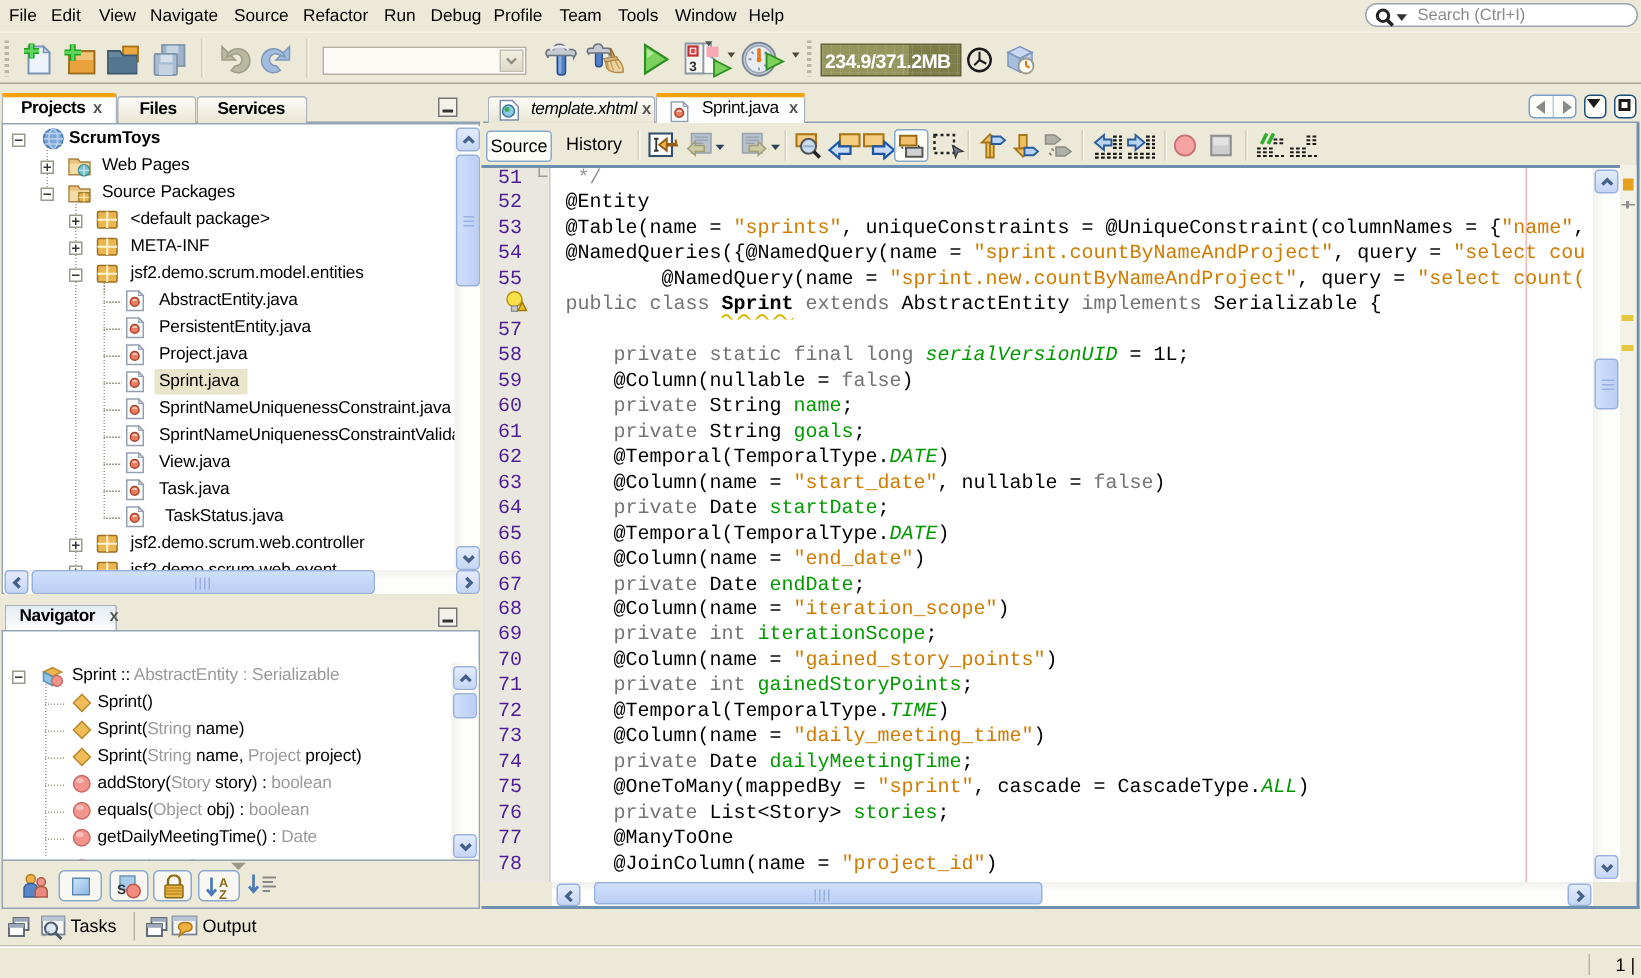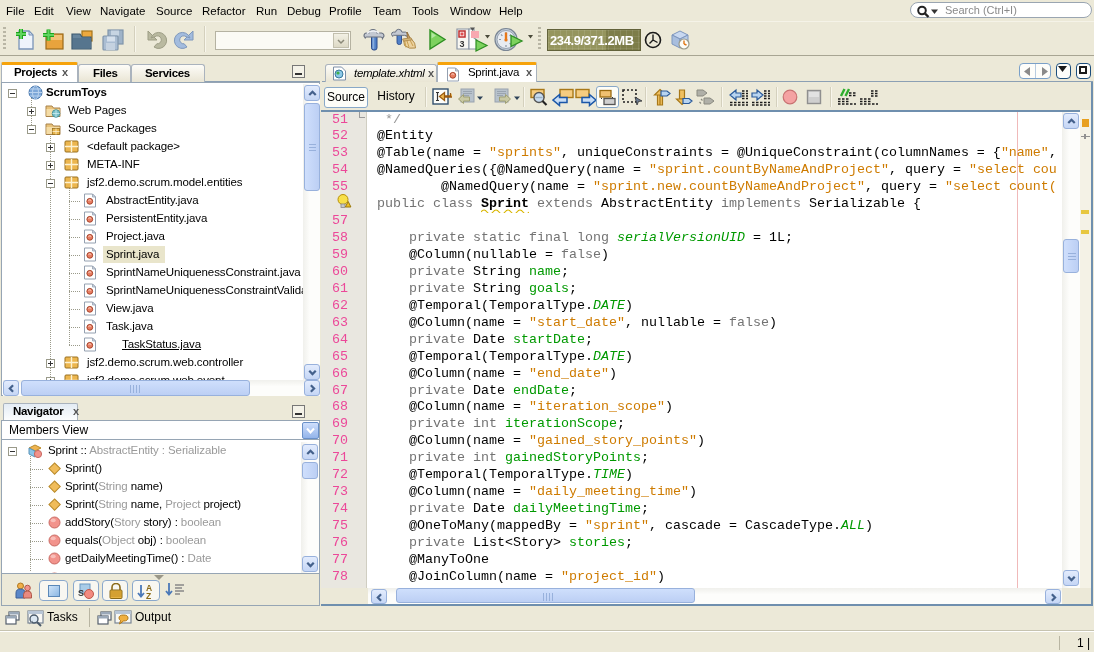--- a/index.html
+++ b/index.html
@@ -353,21 +353,21 @@
     <div class="trow" style="left:0;top:235px;">
           <svg class="abs jfi" style="left:81px;top:1px" width="14" height="15">
             <use href="#jico"></use>
           </svg>
           <span class="txt" style="left:104px;">Task.java</span>
         </div>
     <div class="trow" style="left:0;top:253px;">
           <svg class="abs jfi" style="left:81px;top:1px" width="14" height="15">
             <use href="#jico"></use>
           </svg>
-          <span class="txt" style="left:120px;text-decoration:underline;">TaskStatus.java</span>
+          <span class="txt" style="left:108px;">TaskStatus.java</span>
         </div>
     <div class="trow" style="left:0;top:271px;">
       <div class="expander plus" style="left:43.5px;top:5px;"></div>
       <svg class="abs" style="left:62px;top:2px" width="15" height="13" viewBox="0 0 15 13">
         <rect x="1" y="1" width="13" height="11" rx="1" fill="#ecb64f" stroke="#9a7020" stroke-width="1"></rect>
         <path d="M1 6.5 h13 M7.5 1 v11" stroke="#fdf2d2" stroke-width="1.4"></path>
       </svg>
       <span class="txt" style="left:85px;">jsf2.demo.scrum.web.controller</span>
     </div>
     <div class="trow" style="left:0;top:289px;">
@@ -416,28 +416,20 @@
   <div class="tab active" style="left:2px; width:75px; border-top:1px solid #aab3bd; height:19px; top:1px; background:linear-gradient(#e4ecf4,#ffffff);text-align:right;">
     <span class="lbl" style="left:9px; font-weight:bold;">Navigator</span>
     <span class="lbl closex" style="left:69px;">x</span>
   </div>
   <div class="abs" style="left:291px;top:3px;width:13px;height:13px;border:1px solid #777;background:#f4f2e8;">
     <div class="abs" style="left:2px;top:7px;width:7px;height:2px;background:#333;"></div>
   </div>
 </div>
 <div id="navpanel" class="panelbody" style="left:1px; top:420px; width:319px; height:154px; border-bottom:none;">
 
-  <div class="abs" style="left:0px;top:0px;width:317px;height:19px;background:#fff;border-bottom:1px solid #96a5b4;">
-    <span class="abs" style="left:7px;top:2px;font-size:12px;">Members View</span>
-    <div class="abs" style="left:300px;top:1px;width:17px;height:17px;background:linear-gradient(#cfdffc,#93b4ea);border:1px solid #6a90c8;border-radius:2px;">
-      <svg width="15" height="15" viewBox="0 0 15 15">
-            <path d="M4 5.5 l3.5 4 3.5-4" fill="none" stroke="#fff" stroke-width="2"></path>
-          </svg>
-    </div>
-  </div>
 
   <div class="dotv" style="left:28px; top:35px; height:116px;"></div>
   <div class="doth" style="left:28px; top:48px; width:14px;"></div>
   <div class="doth" style="left:28px; top:66px; width:14px;"></div>
   <div class="doth" style="left:28px; top:84px; width:14px;"></div>
   <div class="doth" style="left:28px; top:102px; width:14px;"></div>
   <div class="doth" style="left:28px; top:120px; width:14px;"></div>
   <div class="doth" style="left:28px; top:138px; width:14px;"></div>
   <div class="trow" style="left:0;top:21px;">
     <div class="expander" style="left:5.5px;top:5px;"></div>
@@ -682,21 +674,21 @@
   </div>
   <div class="abs" style="left:0;top:28px;width:770px;height:2px;background:#6f8fae;"></div>
 
   <div class="abs" style="left:0;top:30px;width:741px;height:476px;background:#fff;">
 
     <div class="abs" style="left:0;top:0;width:46px;height:476px;background:#e9e7e0;border-right:1px solid #d0cec2;"></div>
     <div class="abs" style="left:1017px;"></div>
 
     <div class="abs" style="left:696px;top:0;width:1px;height:476px;background:#f0b9b9;"></div>
     <div id="gutter2" class="abs" style="left:0px;top:0;width:27px;height:476px;overflow:hidden;text-align:right;">
-<pre style="margin-top:-0.5px;color:#ec4899">51
+<pre style="margin-top:-0.5px;color:#4c1d95">51
 52
 53
 54
 55
 
 57
 58
 59
 60
 61

